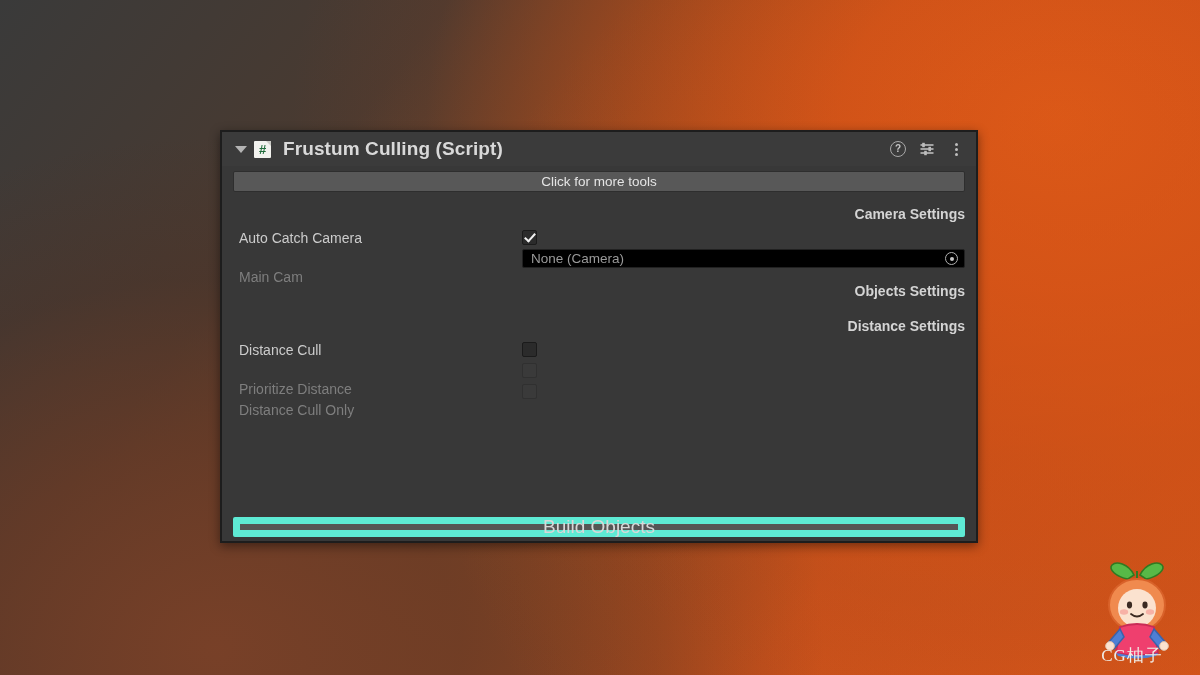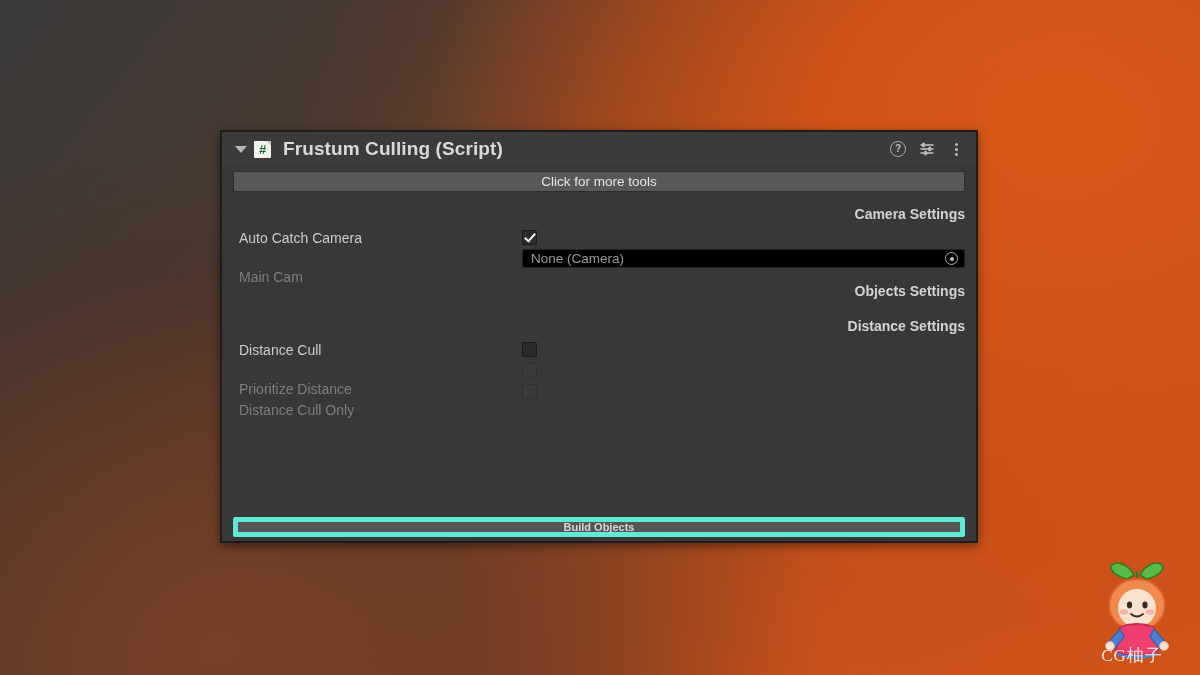--- a/index.html
+++ b/index.html
@@ -277,30 +277,29 @@
   .gap-md { height: 14px; }
   .gap-xs { height: 5px; }
 
   .bottom-button {
     position: absolute;
     left: 11px;
     right: 11px;
     bottom: 9px;
     height: 20px;
     background: #555555;
-    border: 5px solid #5eead4;
+    border: 7px solid #5eead4;
     border-radius: 2px;
     color: #d8d8d8;
-    font-size: 11px;
+    font-size: 19px;
     display: flex;
     align-items: center;
     justify-content: center;
     box-sizing: border-box;
     cursor: pointer;
-    font-weight: bold;
   }
 
   
   .watermark {
     position: absolute;
     right: 8px;
     bottom: 6px;
     width: 108px;
     height: 112px;
     z-index: 5;

